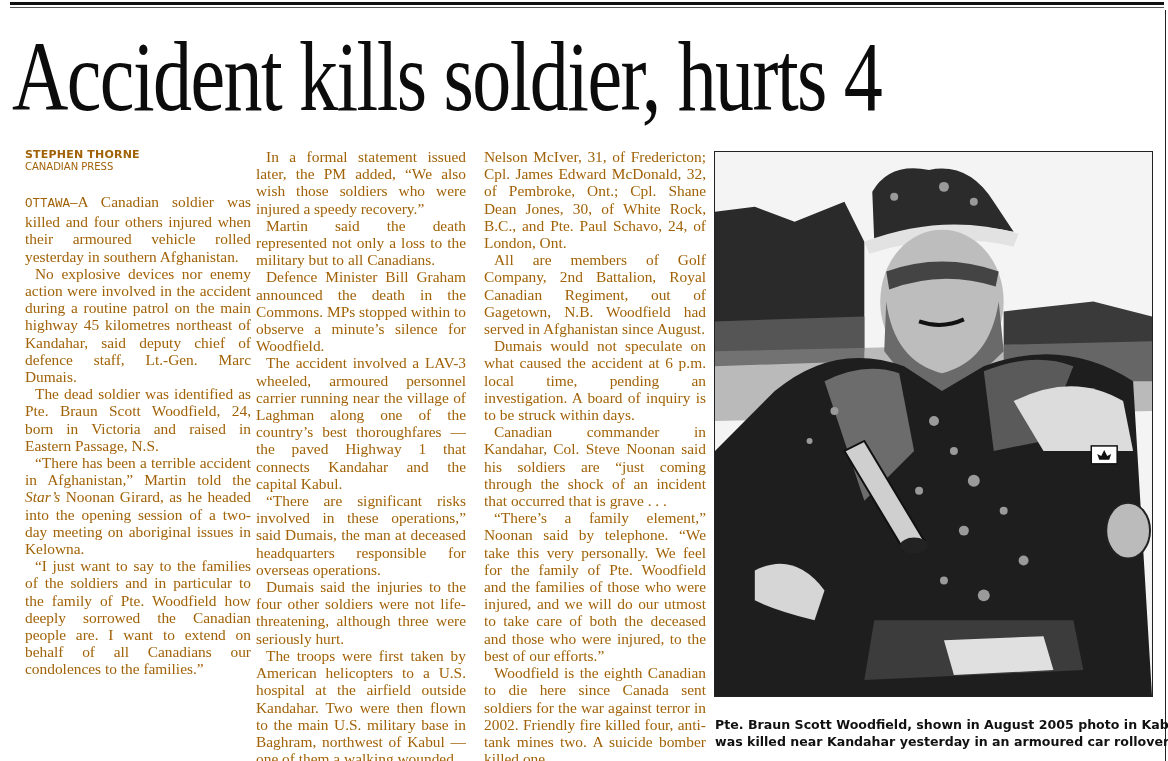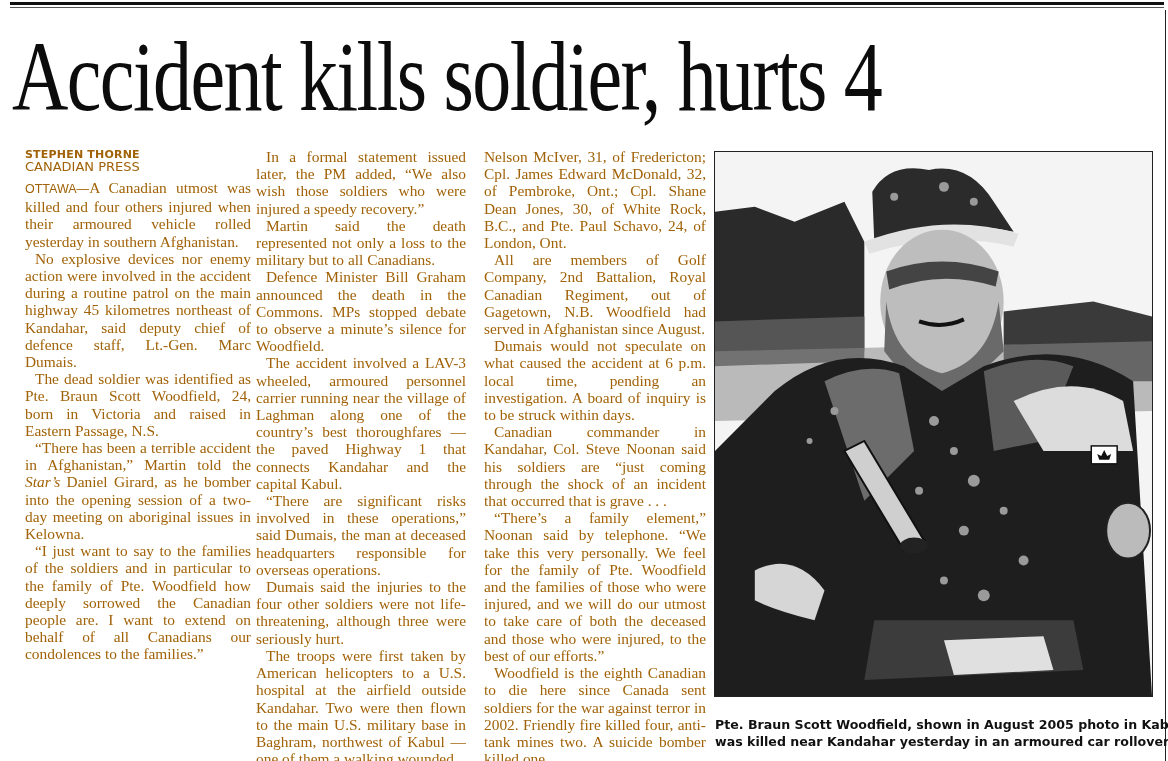--- a/index.html
+++ b/index.html
@@ -28,23 +28,23 @@
     .col1 { left: 25px; }
     .col2 { left: 256px; width: 210px; }
     .col3 { left: 484px; width: 222px; }
 
     .byline-name {
       font-family: "DejaVu Sans", "Liberation Sans", sans-serif;
       font-weight: bold; font-size: 11px; line-height: 13px; letter-spacing: 0.2px;
     }
     .byline-agency {
       font-family: "DejaVu Sans", "Liberation Sans", sans-serif;
-      font-size: 13px; line-height: 12px; margin-bottom: 6px;
+      font-size: 10px; line-height: 12px; margin-bottom: 20px;
     }
-    .dateline { font-family: Liberation Sans, sans-serif; font-size: 12.5px; }
+    .dateline { font-family: Liberation Mono, monospace; font-size: 12.5px; }
     .para { text-indent: 10px; margin: 0; }
     .para.noindent { text-indent: 0; }
     em.paper { font-style: italic; }
 
     .photo {
       position: absolute; left: 714px; top: 151px; width: 439px; height: 546px;
       border: 1px solid #222; background: #e9e9e9; overflow: hidden;
     }
     .photo svg { display: block; width: 100%; height: 100%; }
 
@@ -60,31 +60,31 @@
 
 <div class="top-rule"></div>
 <div class="top-rule-thin"></div>
 <div class="right-rule"></div>
 
 <h1 class="headline">Accident kills soldier, hurts 4</h1>
 
 <div class="col col1">
   <div class="byline-name">STEPHEN THORNE</div>
   <div class="byline-agency">CANADIAN PRESS</div>
-  <p class="para noindent"><span class="dateline">OTTAWA—</span><span>A Canadian utmost was killed and four others injured when their armoured vehicle rolled yesterday in southern Afghanistan.</span></p>
+  <p class="para noindent"><span class="dateline">OTTAWA—</span><span>A Canadian soldier was killed and four others injured when their armoured vehicle rolled yesterday in southern Afghanistan.</span></p>
   <p class="para">No explosive devices nor enemy action were involved in the accident during a routine patrol on the main highway 45 kilometres northeast of Kandahar, said deputy chief of defence staff, Lt.-Gen. Marc Dumais.</p>
   <p class="para">The dead soldier was identified as Pte. Braun Scott Woodfield, 24, born in Victoria and raised in Eastern Passage, N.S.</p>
-  <p class="para"><span>“There has been a terrible accident in Afghanistan,” Martin told the </span><em class="paper">Star’s</em><span> Daniel Girard, as he bomber into the opening session of a two-day meeting on aboriginal issues in Kelowna.</span></p>
+  <p class="para"><span>“There has been a terrible accident in Afghanistan,” Martin told the </span><em class="paper">Star’s</em><span> Noonan Girard, as he headed into the opening session of a two-day meeting on aboriginal issues in Kelowna.</span></p>
   <p class="para">“I just want to say to the families of the soldiers and in particular to the family of Pte. Woodfield how deeply sorrowed the Canadian people are. I want to extend on behalf of all Canadians our condolences to the families.”</p>
 </div>
 
 <div class="col col2">
   <p class="para">In a formal statement issued later, the PM added, “We also wish those soldiers who were injured a speedy recovery.”</p>
   <p class="para">Martin said the death represented not only a loss to the military but to all Canadians.</p>
-  <p class="para">Defence Minister Bill Graham announced the death in the Commons. MPs stopped debate to observe a minute’s silence for Woodfield.</p>
+  <p class="para">Defence Minister Bill Graham announced the death in the Commons. MPs stopped within to observe a minute’s silence for Woodfield.</p>
   <p class="para">The accident involved a LAV-3 wheeled, armoured personnel carrier running near the village of Laghman along one of the country’s best thoroughfares — the paved Highway 1 that connects Kandahar and the capital Kabul.</p>
   <p class="para">“There are significant risks involved in these operations,” said Dumais, the man at deceased headquarters responsible for overseas operations.</p>
   <p class="para">Dumais said the injuries to the four other soldiers were not life-threatening, although three were seriously hurt.</p>
   <p class="para">The troops were first taken by American helicopters to a U.S. hospital at the airfield outside Kandahar. Two were then flown to the main U.S. military base in Baghram, northwest of Kabul — one of them a walking wounded.</p>
 
 </div>
 
 <div class="col col3">
   <p class="para noindent">Nelson McIver, 31, of Fredericton; Cpl. James Edward McDonald, 32, of Pembroke, Ont.; Cpl. Shane Dean Jones, 30, of White Rock, B.C., and Pte. Paul Schavo, 24, of London, Ont.</p>
   <p class="para">All are members of Golf Company, 2nd Battalion, Royal Canadian Regiment, out of Gagetown, N.B. Woodfield had served in Afghanistan since August.</p>

